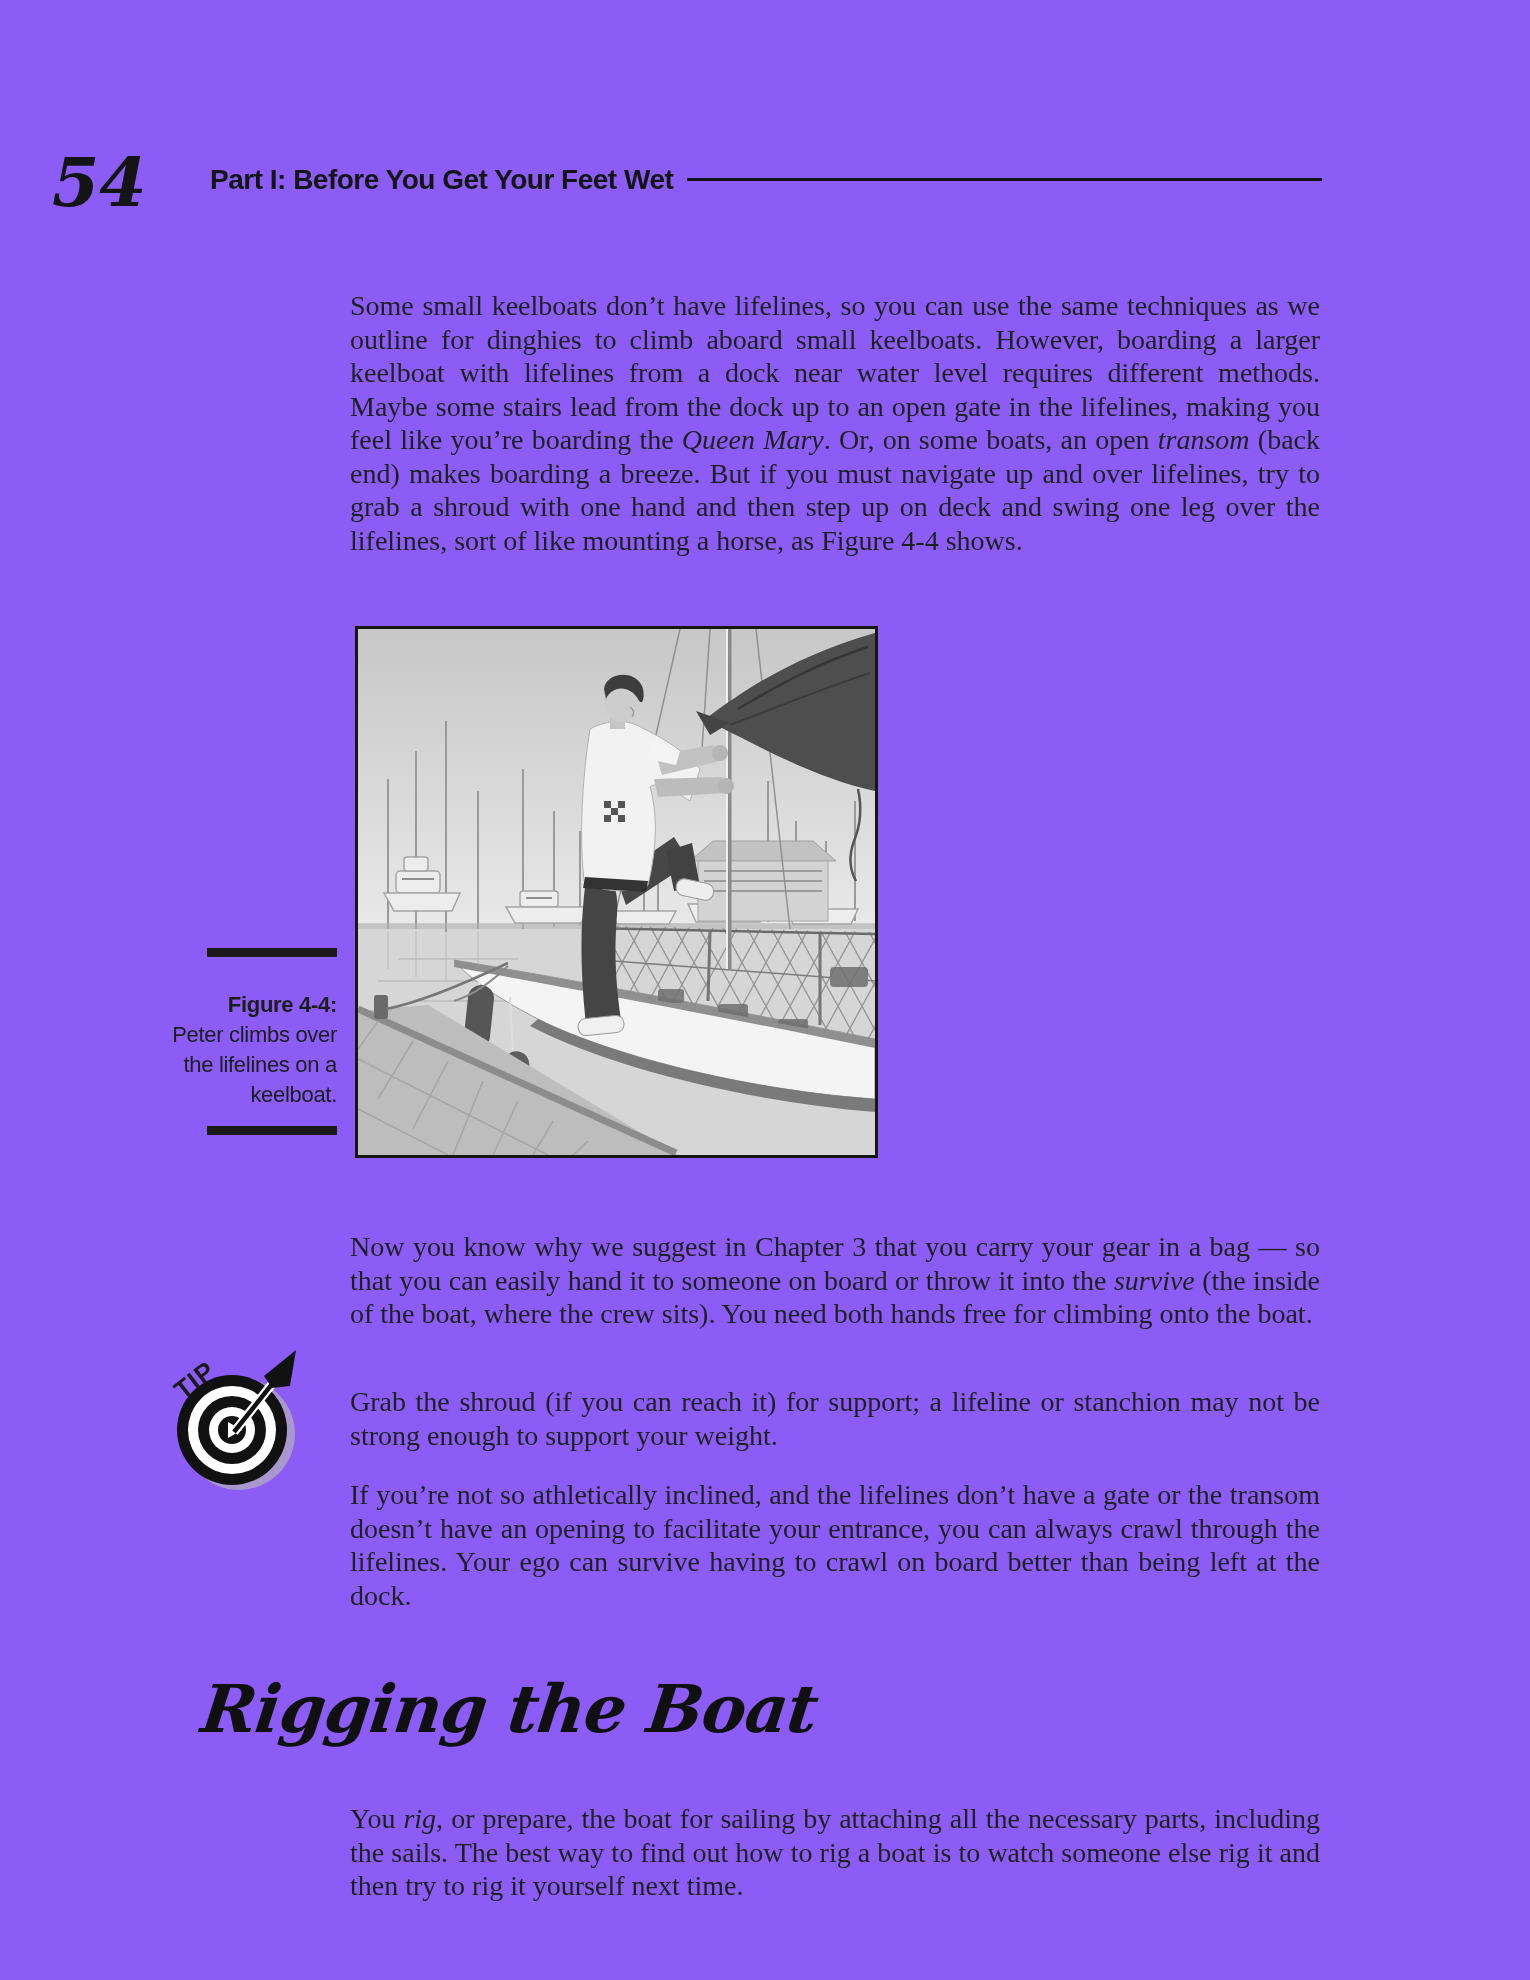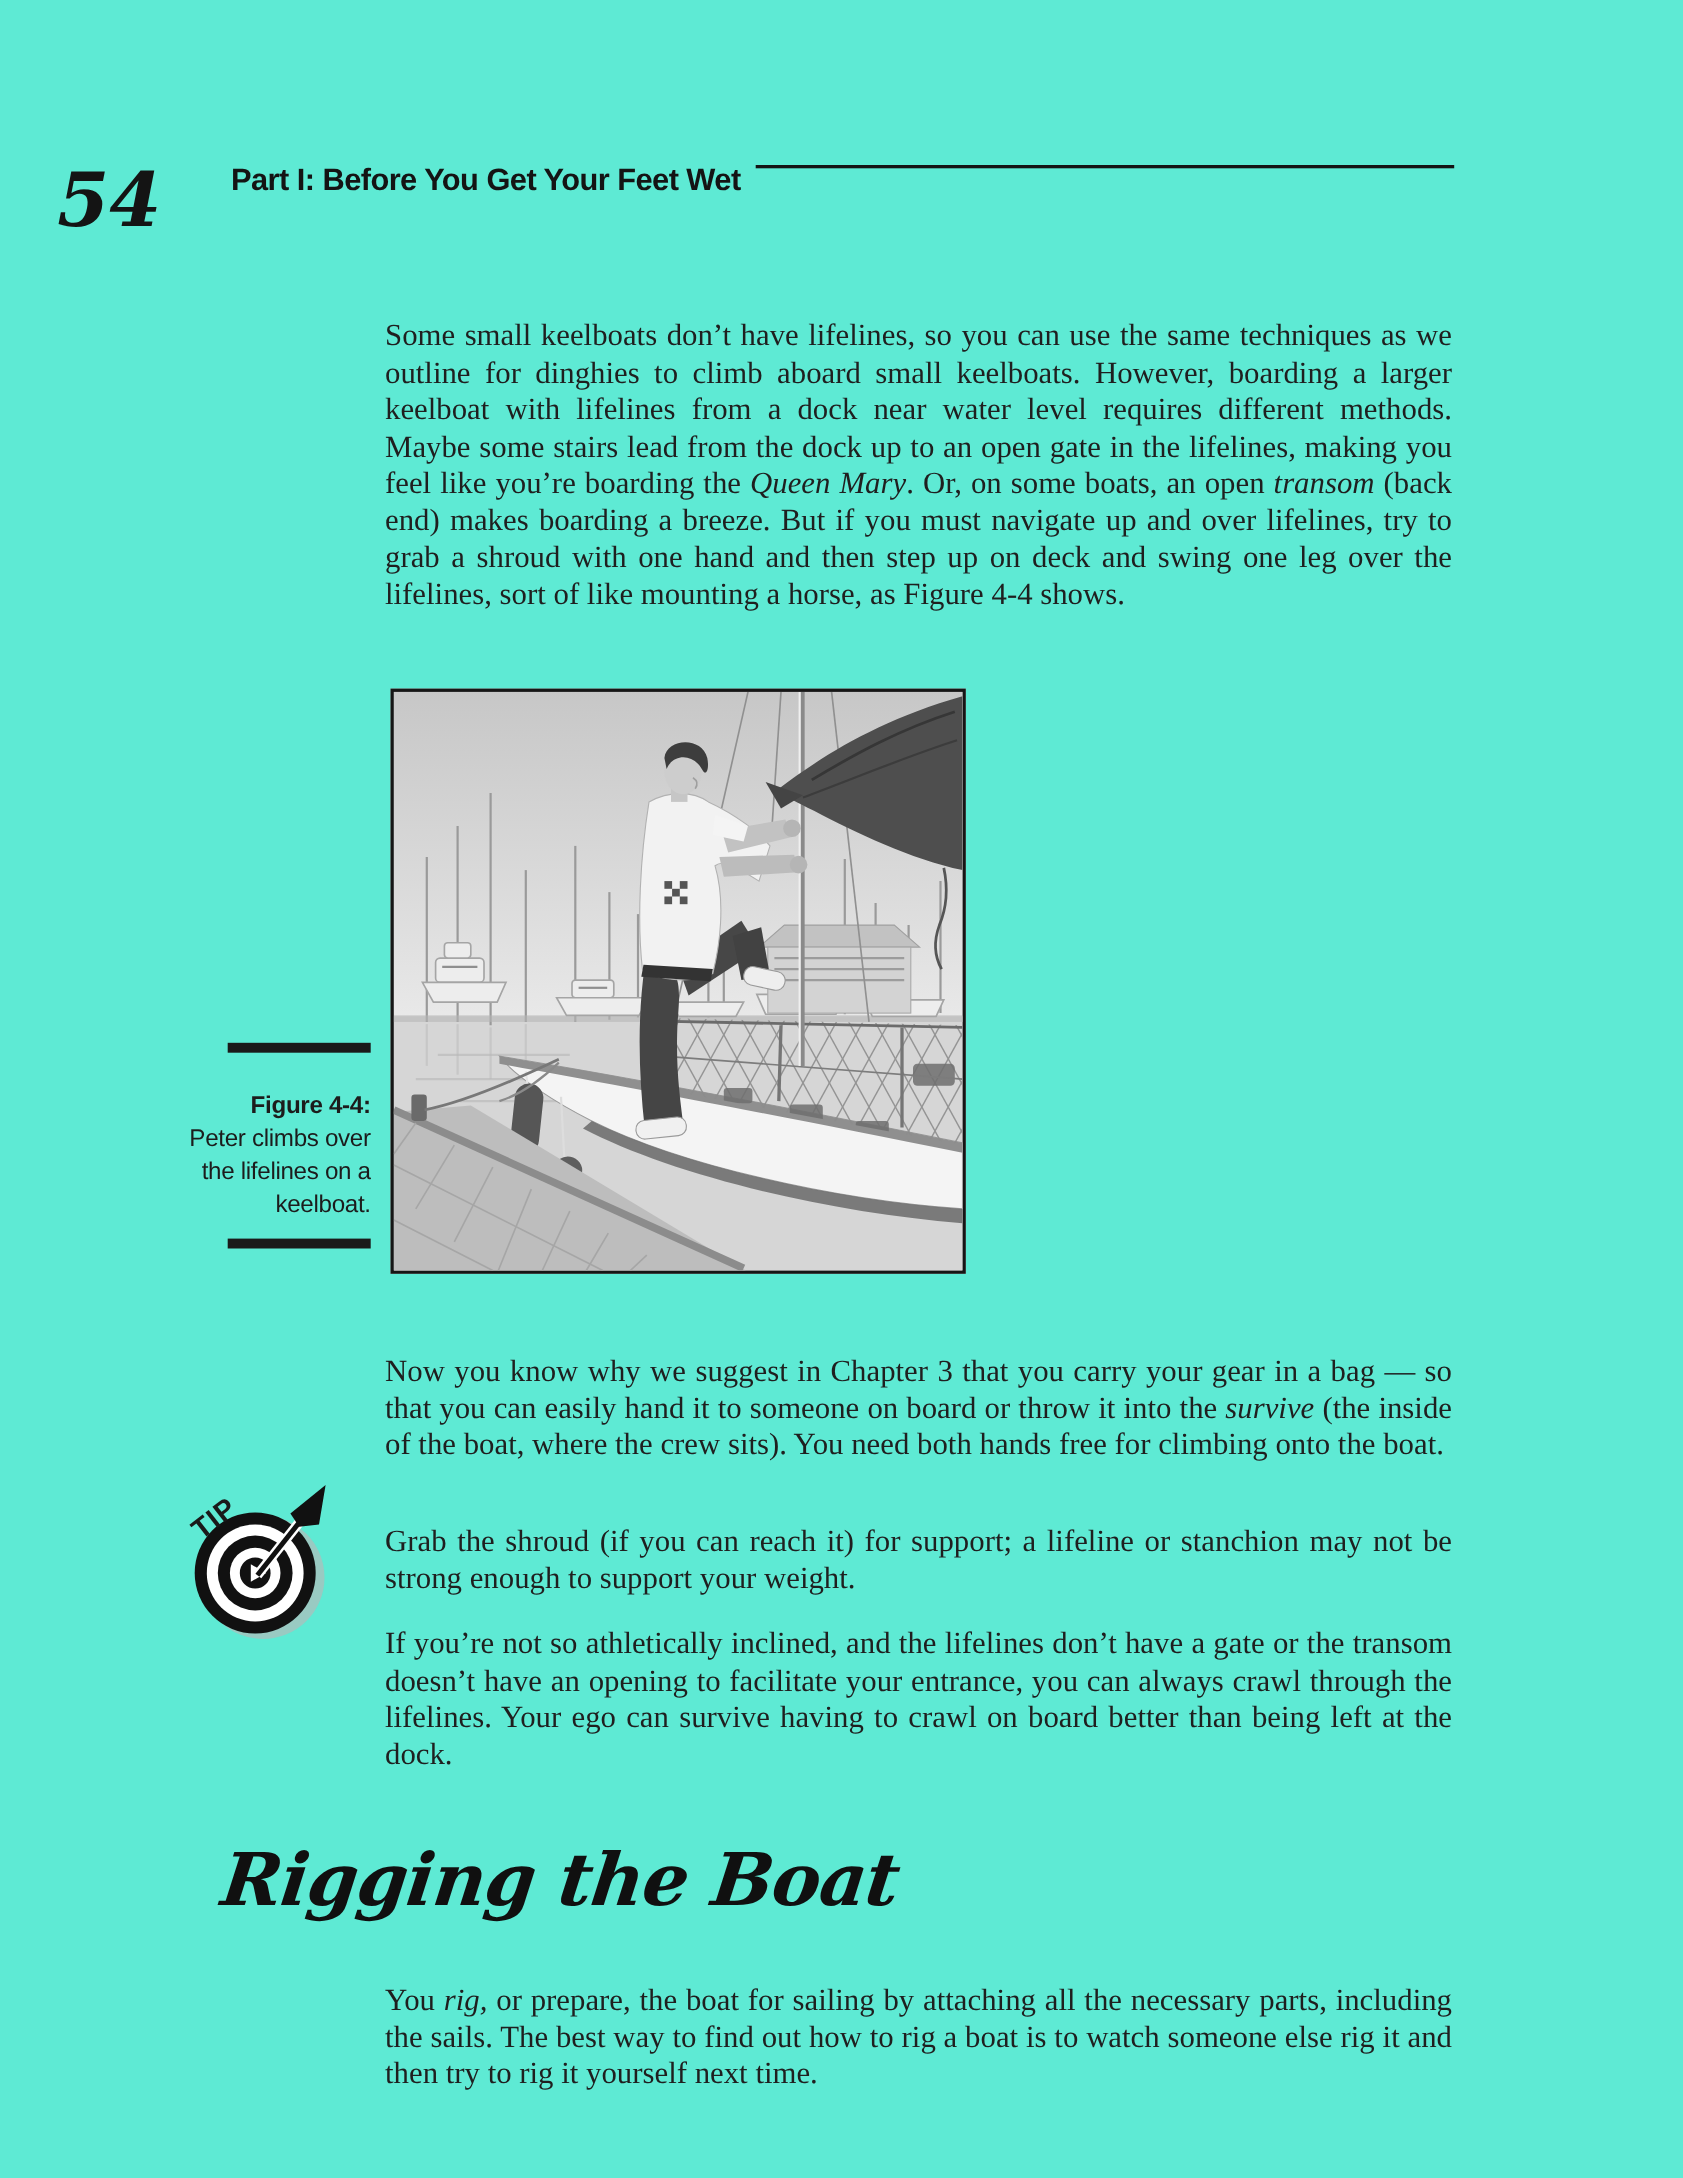--- a/index.html
+++ b/index.html
@@ -1,35 +1,35 @@
 <!DOCTYPE html>
 <html><head>
 <meta charset="utf-8">
 <style>
   html,body{margin:0;padding:0;background:#8a8a8a;}
   .page{
     position:relative;
     width:1530px;height:1980px;
     margin:0 auto;
-    background:#5eead4;
+    background:#8b5cf6;
     font-family:"Liberation Serif", serif;
     color:#1f1f1f;
     overflow:hidden;
   }
   
   .pagenum{
     position:absolute;left:52px;top:148px;
     font-family:"DejaVu Serif", serif;
     font-style:italic;font-weight:bold;
     font-size:68px;line-height:1;
     color:#141414;
   }
   .runhead-wrap{
     position:absolute;left:210px;right:208px;top:150px;height:62px;
-    display:flex;align-items:flex-start;
+    display:flex;align-items:center;
   }
   .runhead{
     font-family:"Liberation Sans", sans-serif;
     font-weight:700;font-size:28px;line-height:1;
     letter-spacing:-0.5px;color:#141414;
     white-space:nowrap;
     padding-bottom:2px;
   }
   .head-rule{
     flex:1;height:3px;background:#141414;

